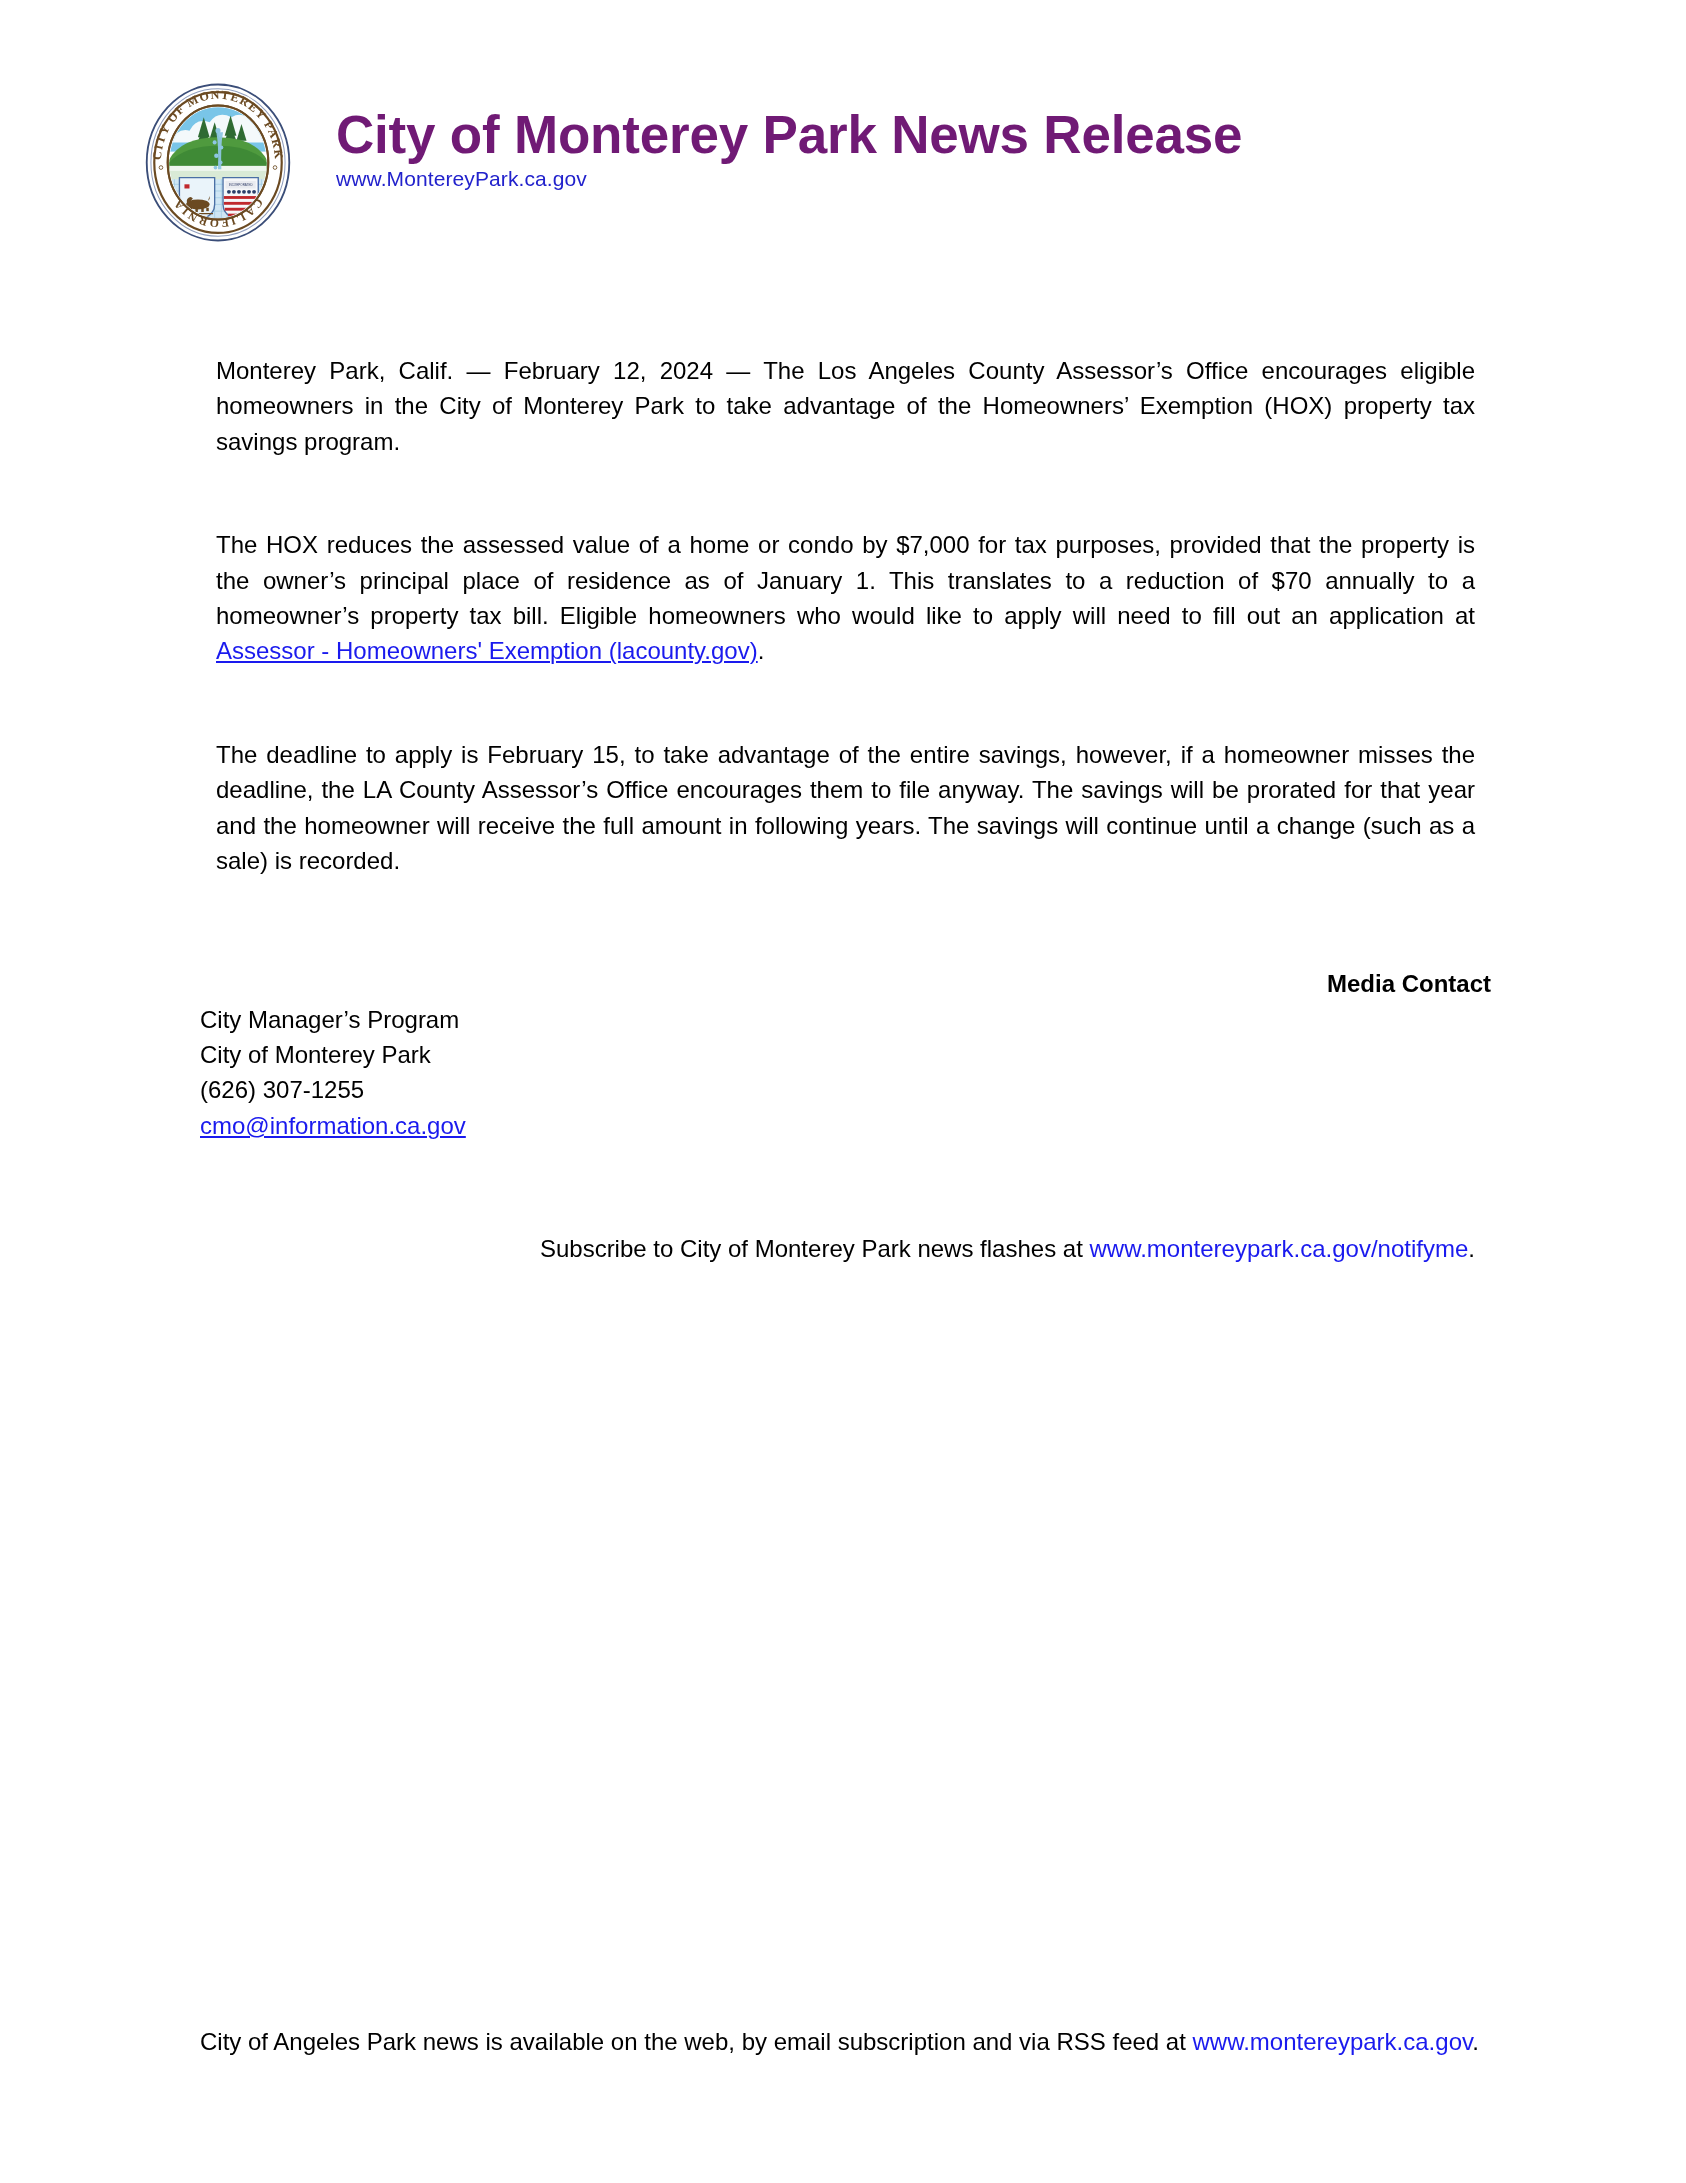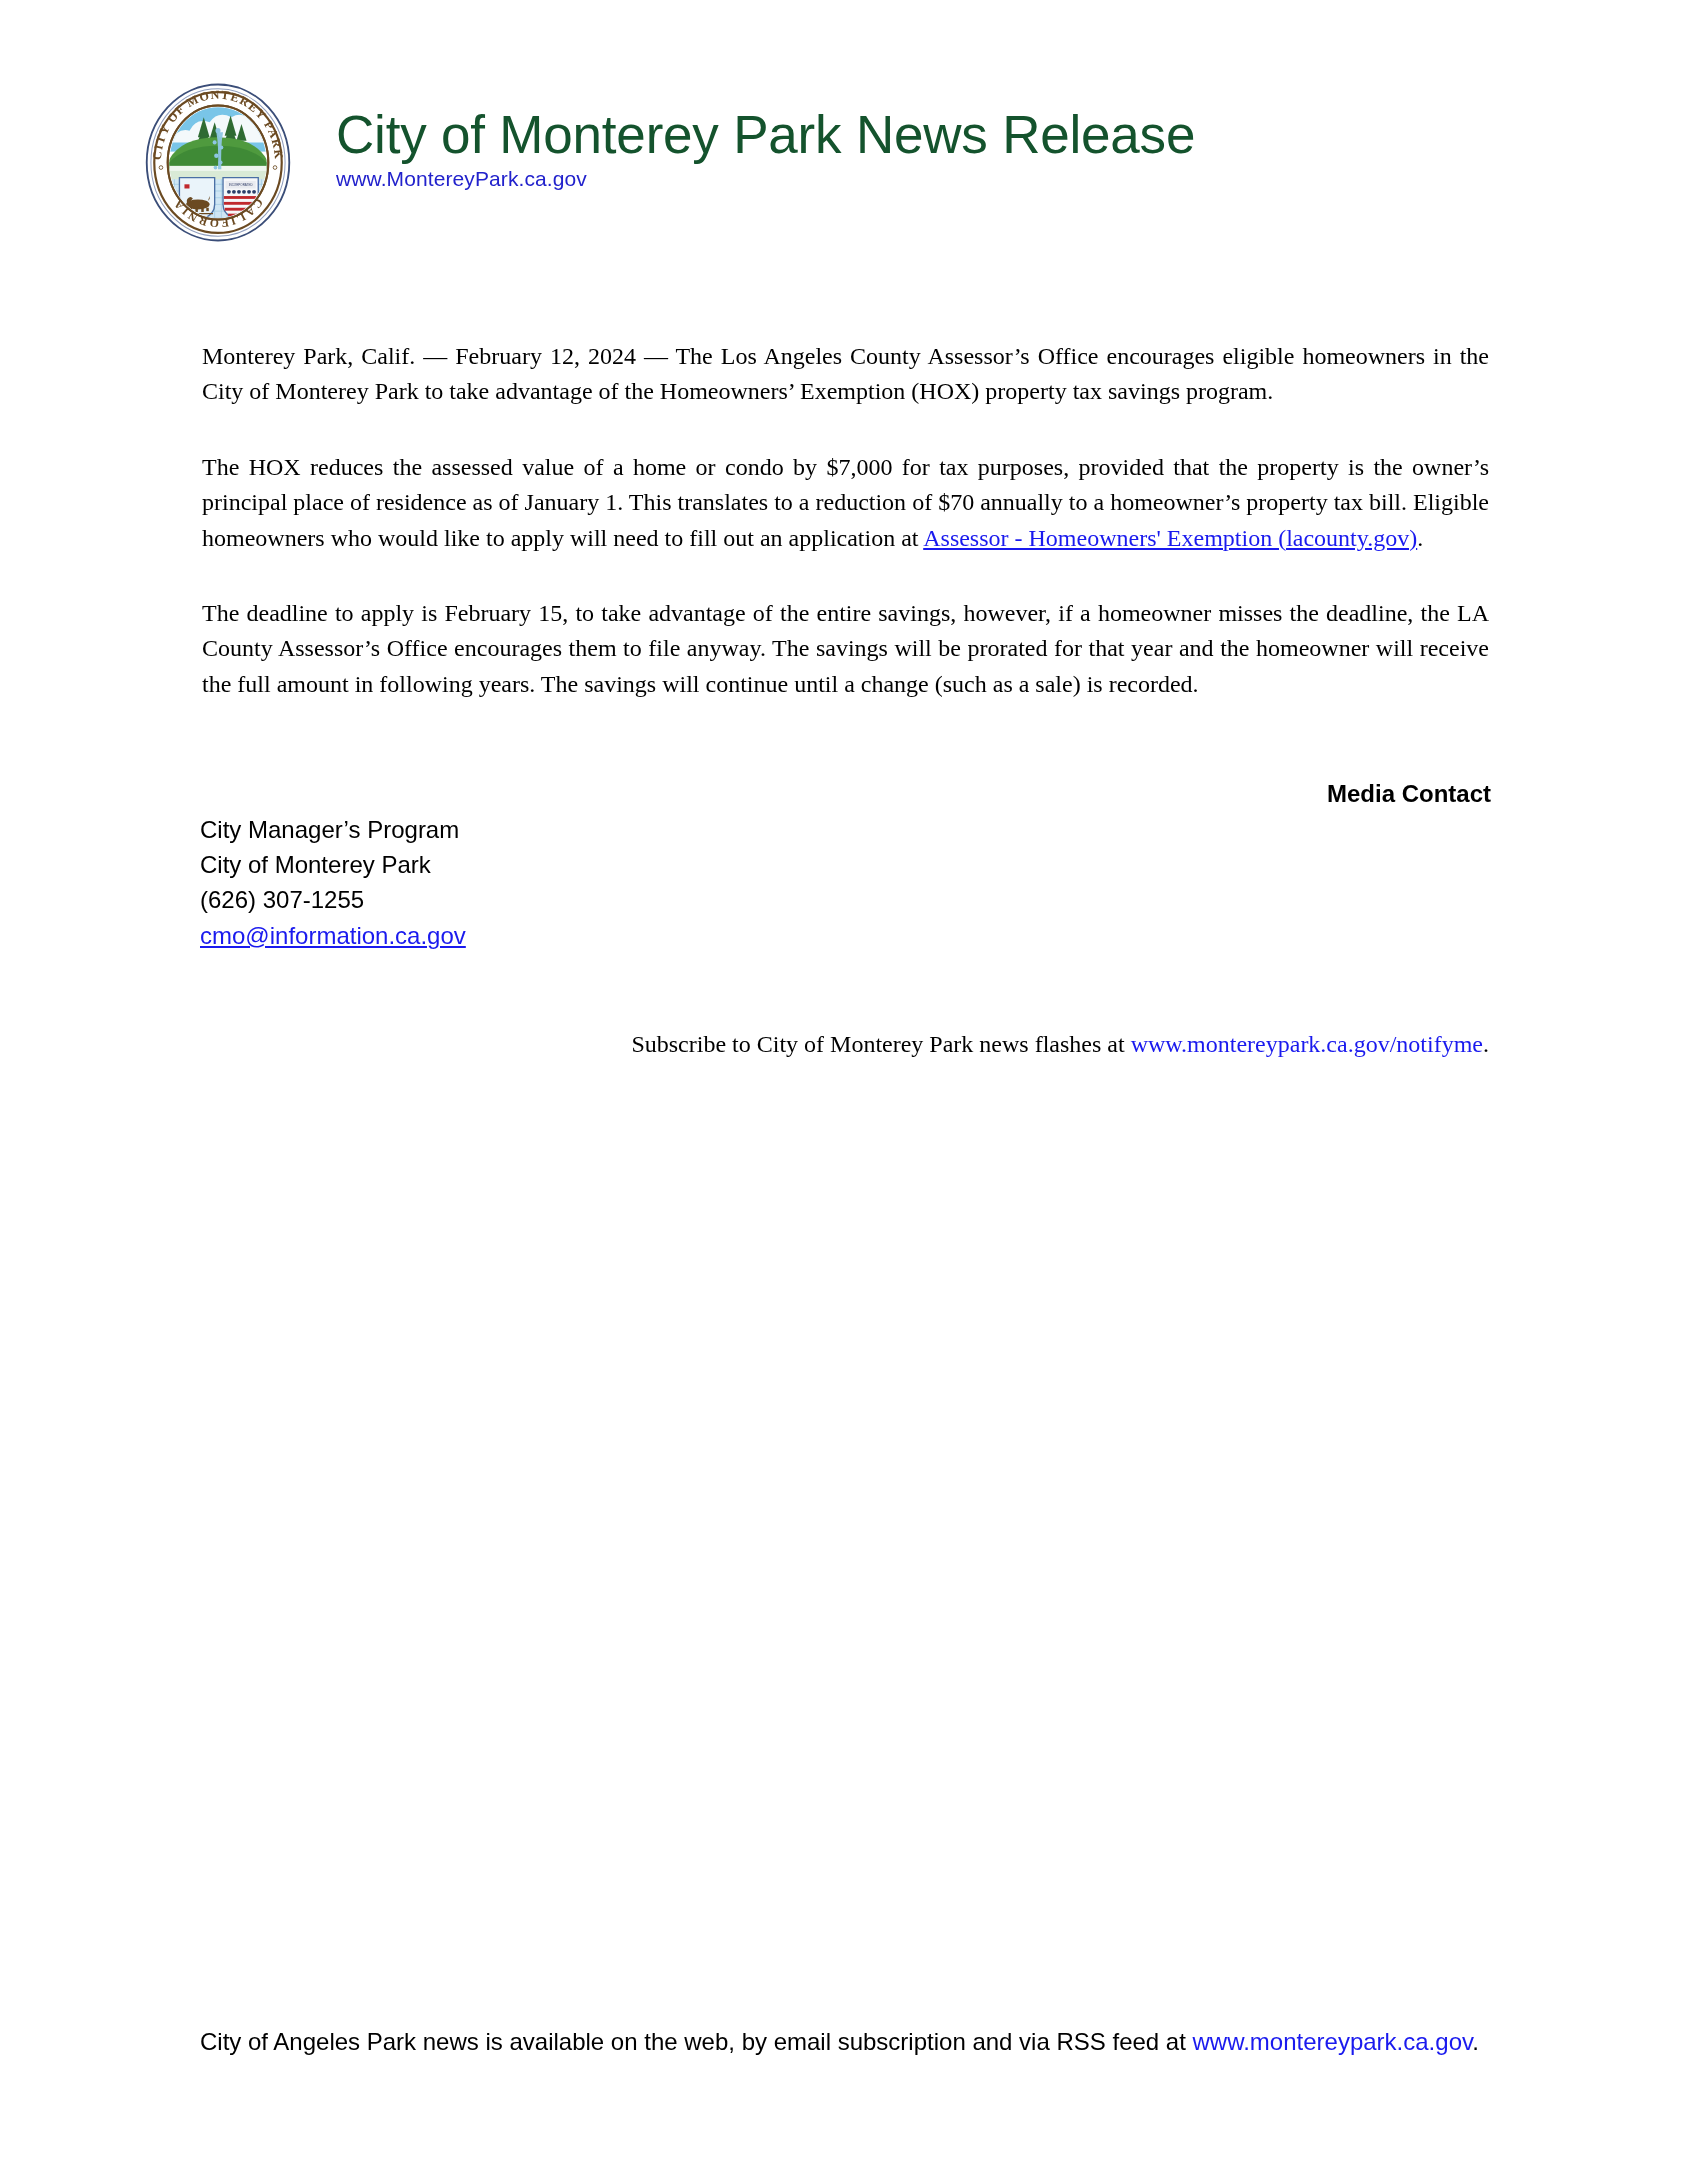--- a/index.html
+++ b/index.html
@@ -41,24 +41,24 @@
   }
 
   .header-text {
     position: absolute;
     left: 336px;
     top: 107px;
   }
 
   .header-title {
     font-size: 53px;
-    font-weight: 400;
+    font-weight: 700;
     line-height: 1.06;
     letter-spacing: -0.2px;
-    color: #14532d;
+    color: #701a75;
     white-space: nowrap;
   }
 
   .header-url {
     margin-top: 3.4px;
     font-size: 21px;
     color: #2222cc;
     white-space: nowrap;
     letter-spacing: 0.1px;
   }
@@ -77,23 +77,22 @@
     line-height: 1.40;
     color: #000000;
     margin: 0 0 0 0;
     letter-spacing: -0.04px;
   }
 
   p.para {
     font-size: 24px;
     line-height: 1.475;
     text-align: justify;
-    margin: 2px;
-    color: #000000;
-    font-family: Liberation Serif, serif;
+    margin: 16px;
+    color: #000000;
   }
 
   .gap-big { height: 36px; }
   .gap-med { height: 36px; }
 
   .blk {
     font-size: 24px;
     line-height: 1.475;
     color: #000000;
   }

